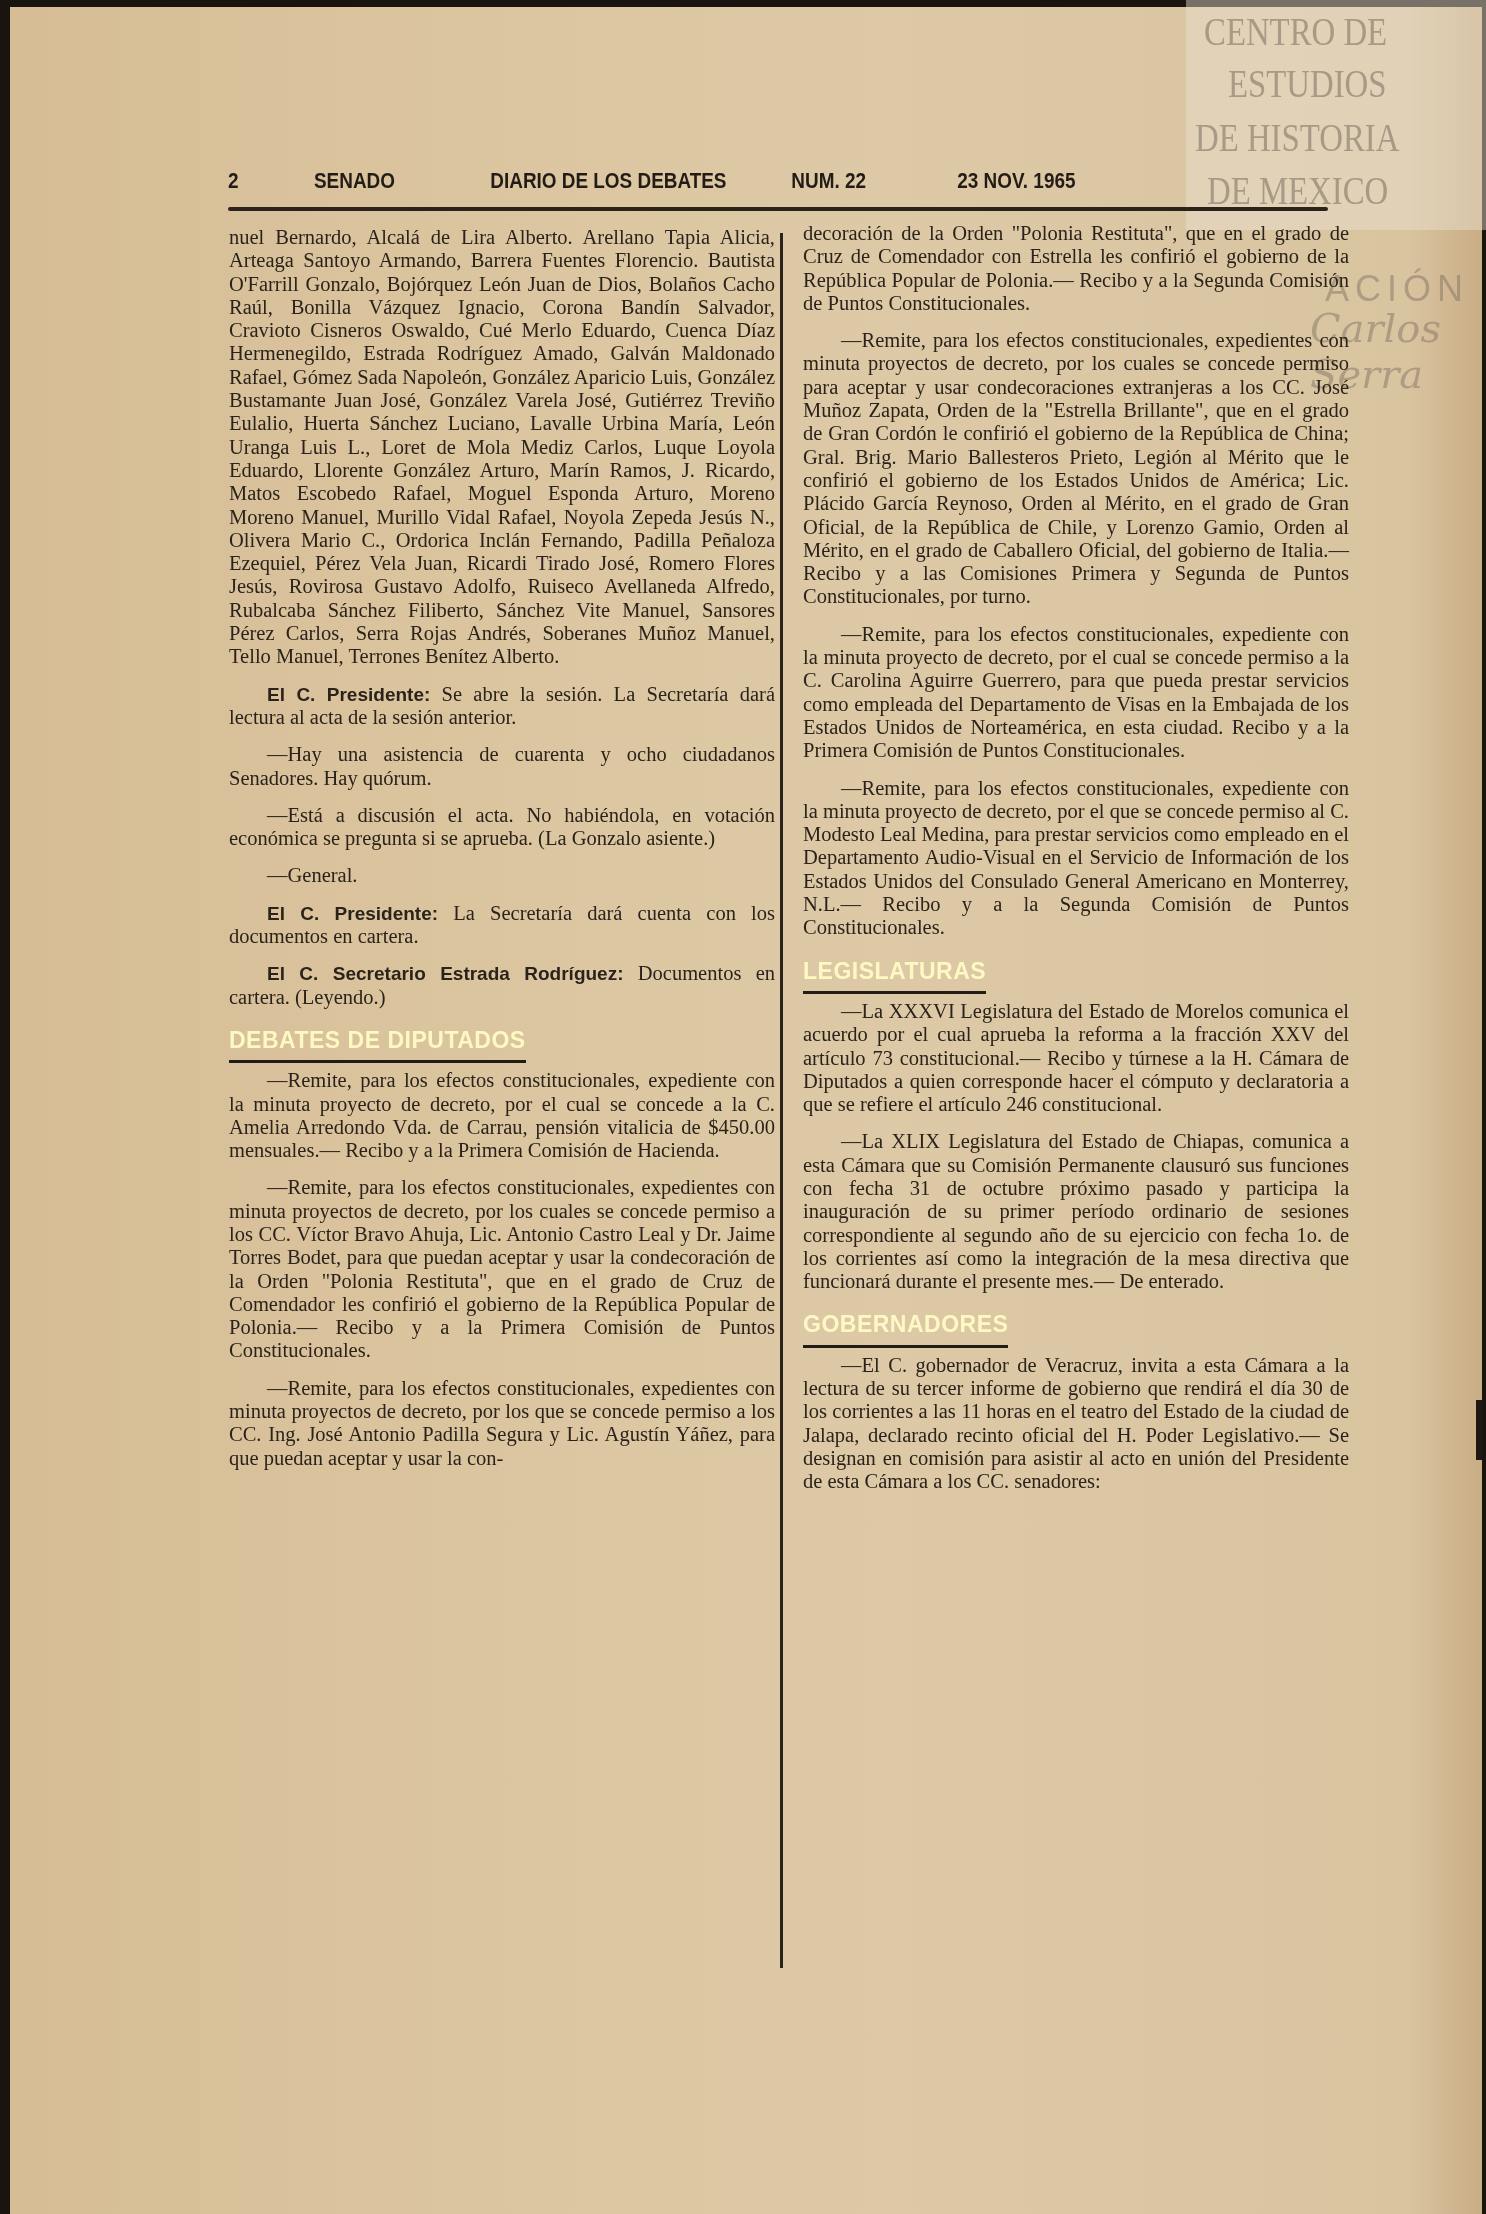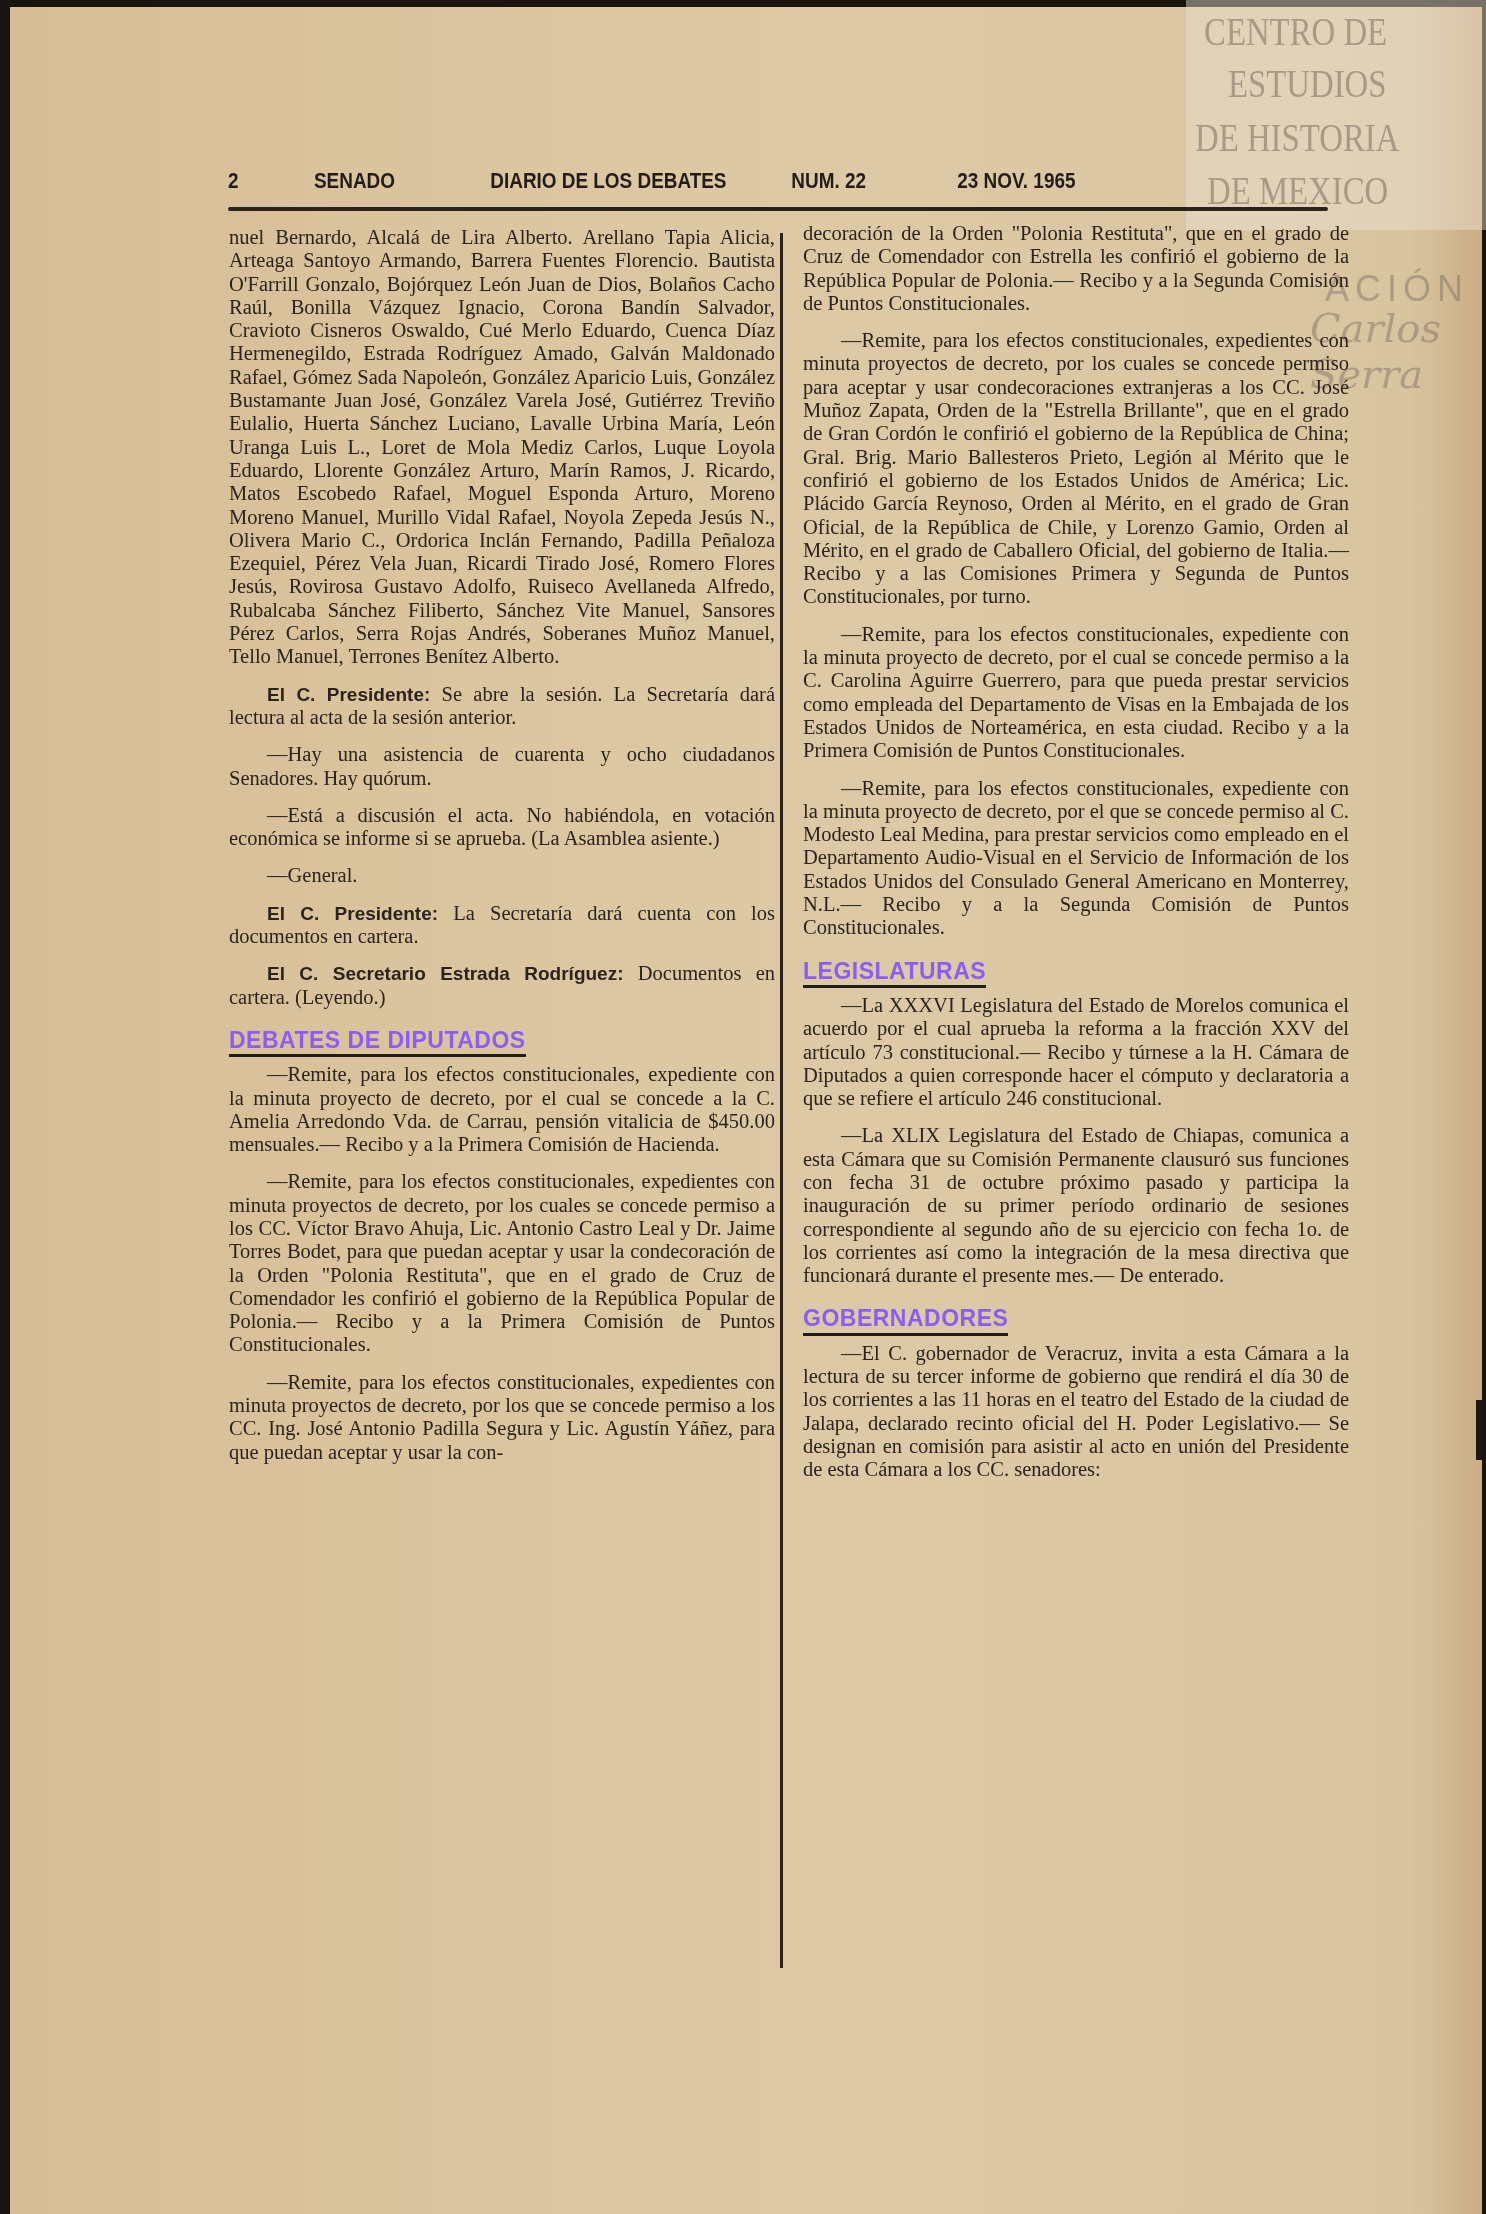--- a/index.html
+++ b/index.html
@@ -58,22 +58,22 @@
   .col-right { left: 803px; top: 222px; }
   .divider {
     position: absolute; left: 780px; top: 233px; width: 3px; height: 1735px;
     background: #2a221b;
   }
   p { margin: 0 0 14px 0; text-indent: 38px; }
   p.noindent { text-indent: 0; }
   b { font-family: "Liberation Sans", sans-serif; font-size: 19px; }
   .section-head {
     display: inline-block; font-family: "Liberation Sans", sans-serif; font-weight: bold;
-    font-size: 23px; letter-spacing: 0.5px; color: #8b5cf6;
-    border-bottom: 3px solid #231c16; padding-bottom: 2px; margin: 6px 0 6px 0;
+    font-size: 23px; letter-spacing: 0.5px; color: #fef9c3;
+    border-bottom: 3px solid #231c16; padding-bottom: 8px; margin: 6px 0 6px 0;
   }
   .sec { display: block; }
   .edge-tab {
     position: absolute; left: 1476px; top: 1400px; width: 6px; height: 60px; background: #1f1712;
   }
 </style>
 </head>
 <body>
 
 <div class="paper"></div>
@@ -92,21 +92,21 @@
   <span class="h-diario">DIARIO DE LOS DEBATES</span>
   <span class="h-num">NUM. 22</span>
   <span class="h-date">23 NOV. 1965</span>
 </div>
 <div class="rule-top"></div>
 
 <div class="col col-left">
   <p class="noindent">nuel Bernardo, Alcalá de Lira Alberto. Arellano Tapia Alicia, Arteaga Santoyo Armando, Barrera Fuentes Florencio. Bautista O'Farrill Gonzalo, Bojórquez León Juan de Dios, Bolaños Cacho Raúl, Bonilla Vázquez Ignacio, Corona Bandín Salvador, Cravioto Cisneros Oswaldo, Cué Merlo Eduardo, Cuenca Díaz Hermenegildo, Estrada Rodríguez Amado, Galván Maldonado Rafael, Gómez Sada Napoleón, González Aparicio Luis, González Bustamante Juan José, González Varela José, Gutiérrez Treviño Eulalio, Huerta Sánchez Luciano, Lavalle Urbina María, León Uranga Luis L., Loret de Mola Mediz Carlos, Luque Loyola Eduardo, Llorente González Arturo, Marín Ramos, J. Ricardo, Matos Escobedo Rafael, Moguel Esponda Arturo, Moreno Moreno Manuel, Murillo Vidal Rafael, Noyola Zepeda Jesús N., Olivera Mario C., Ordorica Inclán Fernando, Padilla Peñaloza Ezequiel, Pérez Vela Juan, Ricardi Tirado José, Romero Flores Jesús, Rovirosa Gustavo Adolfo, Ruiseco Avellaneda Alfredo, Rubalcaba Sánchez Filiberto, Sánchez Vite Manuel, Sansores Pérez Carlos, Serra Rojas Andrés, Soberanes Muñoz Manuel, Tello Manuel, Terrones Benítez Alberto.</p>
   <p><b>El C. Presidente:</b><span> Se abre la sesión. La Secretaría dará lectura al acta de la sesión anterior.</span></p>
   <p>—Hay una asistencia de cuarenta y ocho ciudadanos Senadores. Hay quórum.</p>
-  <p>—Está a discusión el acta. No habiéndola, en votación económica se informe si se aprueba. (La Asamblea asiente.)</p>
+  <p>—Está a discusión el acta. No habiéndola, en votación económica se pregunta si se aprueba. (La Gonzalo asiente.)</p>
   <p>—General.</p>
   <p><b>El C. Presidente:</b><span> La Secretaría dará cuenta con los documentos en cartera.</span></p>
   <p><b>El C. Secretario Estrada Rodríguez:</b><span> Documentos en cartera. (Leyendo.)</span></p>
   <div class="sec"><span class="section-head">DEBATES DE DIPUTADOS</span></div>
   <p>—Remite, para los efectos constitucionales, expediente con la minuta proyecto de decreto, por el cual se concede a la C. Amelia Arredondo Vda. de Carrau, pensión vitalicia de $450.00 mensuales.— Recibo y a la Primera Comisión de Hacienda.</p>
   <p>—Remite, para los efectos constitucionales, expedientes con minuta proyectos de decreto, por los cuales se concede permiso a los CC. Víctor Bravo Ahuja, Lic. Antonio Castro Leal y Dr. Jaime Torres Bodet, para que puedan aceptar y usar la condecoración de la Orden "Polonia Restituta", que en el grado de Cruz de Comendador les confirió el gobierno de la República Popular de Polonia.— Recibo y a la Primera Comisión de Puntos Constitucionales.</p>
   <p>—Remite, para los efectos constitucionales, expedientes con minuta proyectos de decreto, por los que se concede permiso a los CC. Ing. José Antonio Padilla Segura y Lic. Agustín Yáñez, para que puedan aceptar y usar la con-</p>
 </div>
 
 <div class="divider"></div>

